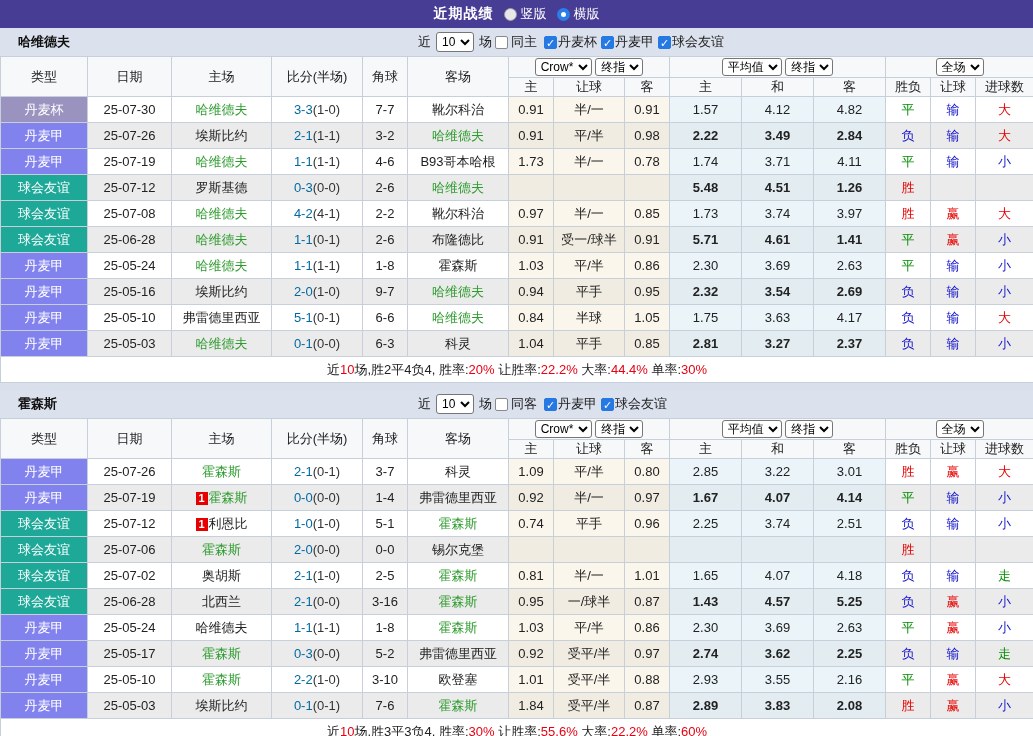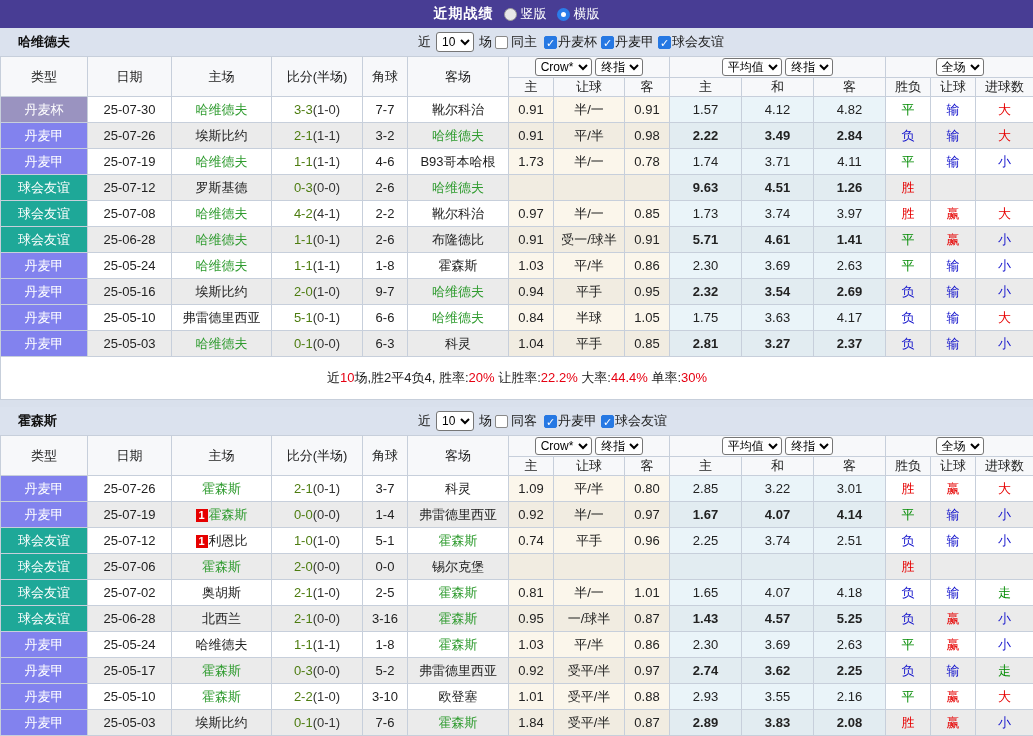--- a/index.html
+++ b/index.html
@@ -47,28 +47,28 @@
   thead .lab-row th { height:16px; }
   thead select { height:18px; }
   tbody td { height:26px; }
   tr.even td.plain { background:#ebebeb; }
   tr.odd  td.plain { background:#fff; }
   tr.odd  .odds-col { background:#fbf6eb; }
   tr.even .odds-col { background:#f1ece1; }
   tr.odd  .avg-col  { background:#eaf4f9; }
   tr.even .avg-col  { background:#e2ecf1;font-weight:bold; }
   .type-cell { color:#fff; }
-  .ft { color:#4d7c0f; }
+  .ft { color:#0369a1; }
   .ht { color:#333; }
   .focus-team { color:#2e9b2e; }
   .badge {
     display:inline-block; background:#e60000; color:#fff; font-size:11px;
     line-height:13px; min-width:12px; padding:0 1px; margin-right:1px; font-weight:bold;
   }
-  .footer-row td { height:43px; background:#fff; }
+  .footer-row td { height:26px; background:#fff; }
   .red { color:#e60012; }
   .gap { height:7px; }
 </style>
 </head>
 <body>
 
 <div class="topbar">
   <span class="title">近期战绩</span>
   <span class="radio-item">
     <span class="radio off"></span>
@@ -205,21 +205,21 @@
       <tr class="even">
         <td class="type-cell" style="background: rgb(30, 168, 152);">球会友谊</td>
         <td class="plain">25-07-12</td>
         <td class="plain"><span class="team">罗斯基德</span></td>
         <td class="plain"><span class="ft">0-3</span><span class="ht">(0-0)</span></td>
         <td class="plain">2-6</td>
         <td class="plain"><span class="focus-team">哈维德夫</span></td>
         <td class="odds-col"></td>
         <td class="odds-col"></td>
         <td class="odds-col"></td>
-        <td class="avg-col">9.63</td>
+        <td class="avg-col">5.48</td>
         <td class="avg-col">4.51</td>
         <td class="avg-col">1.26</td>
         <td class="plain" style="color: rgb(230, 0, 0);">胜</td>
         <td class="plain"></td>
         <td class="plain"></td>
       </tr>
       <tr class="odd">
         <td class="type-cell" style="background: rgb(30, 168, 152);">球会友谊</td>
         <td class="plain">25-07-08</td>
         <td class="plain"><span class="focus-team">哈维德夫</span></td>

